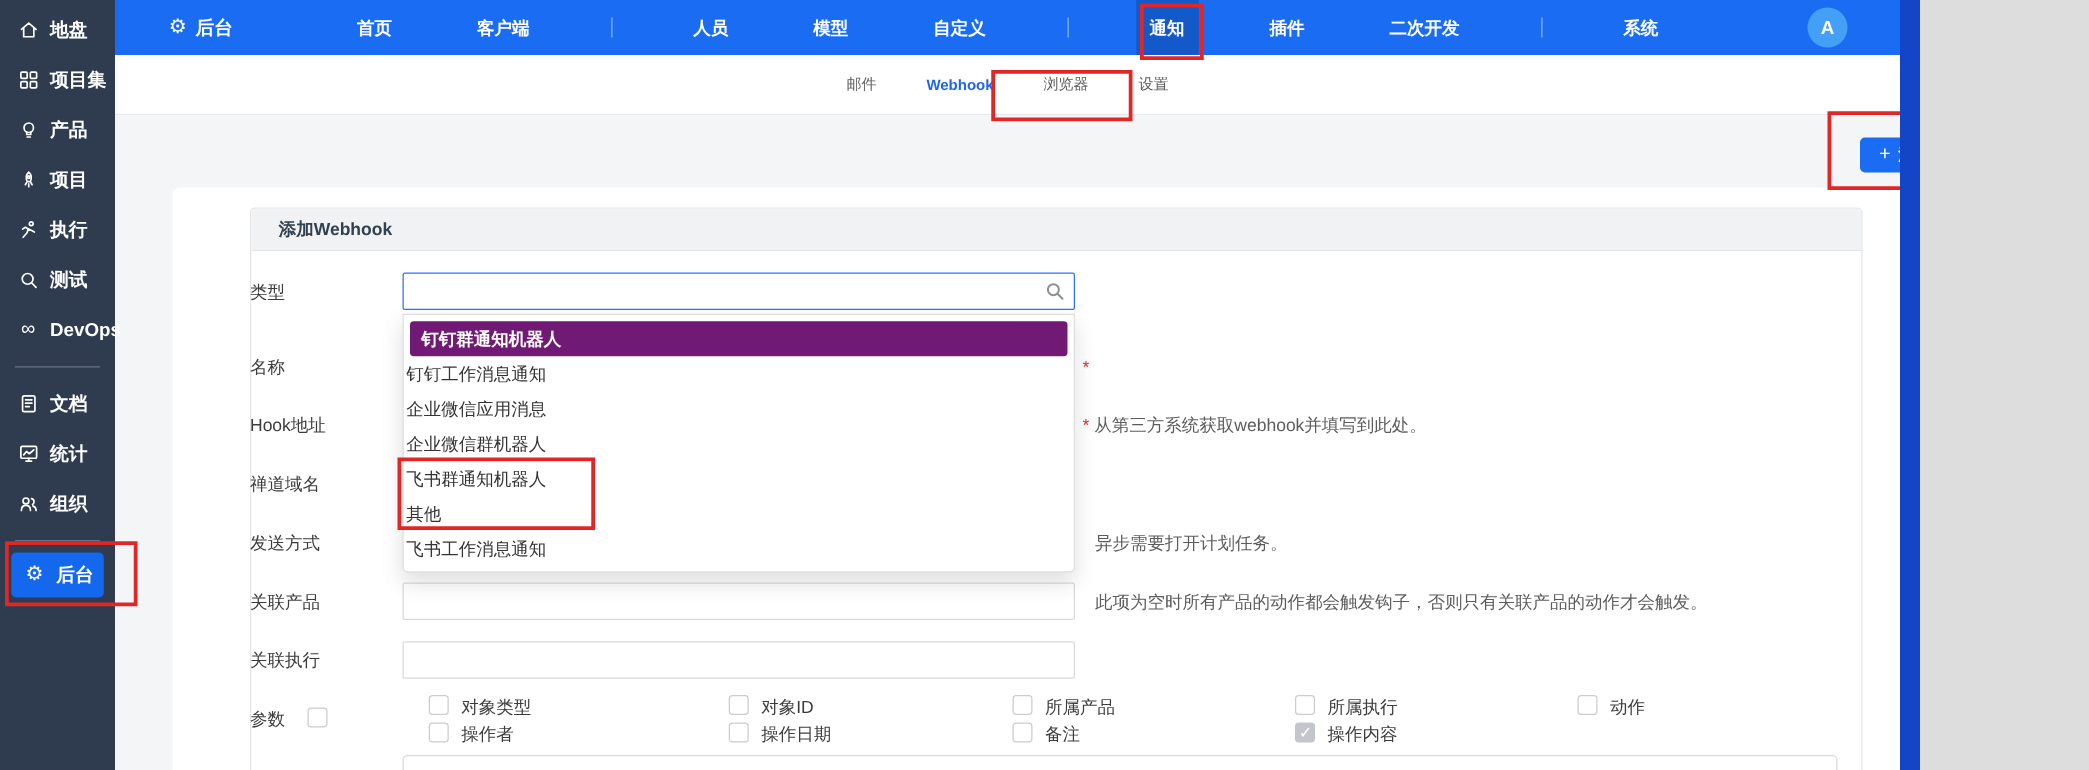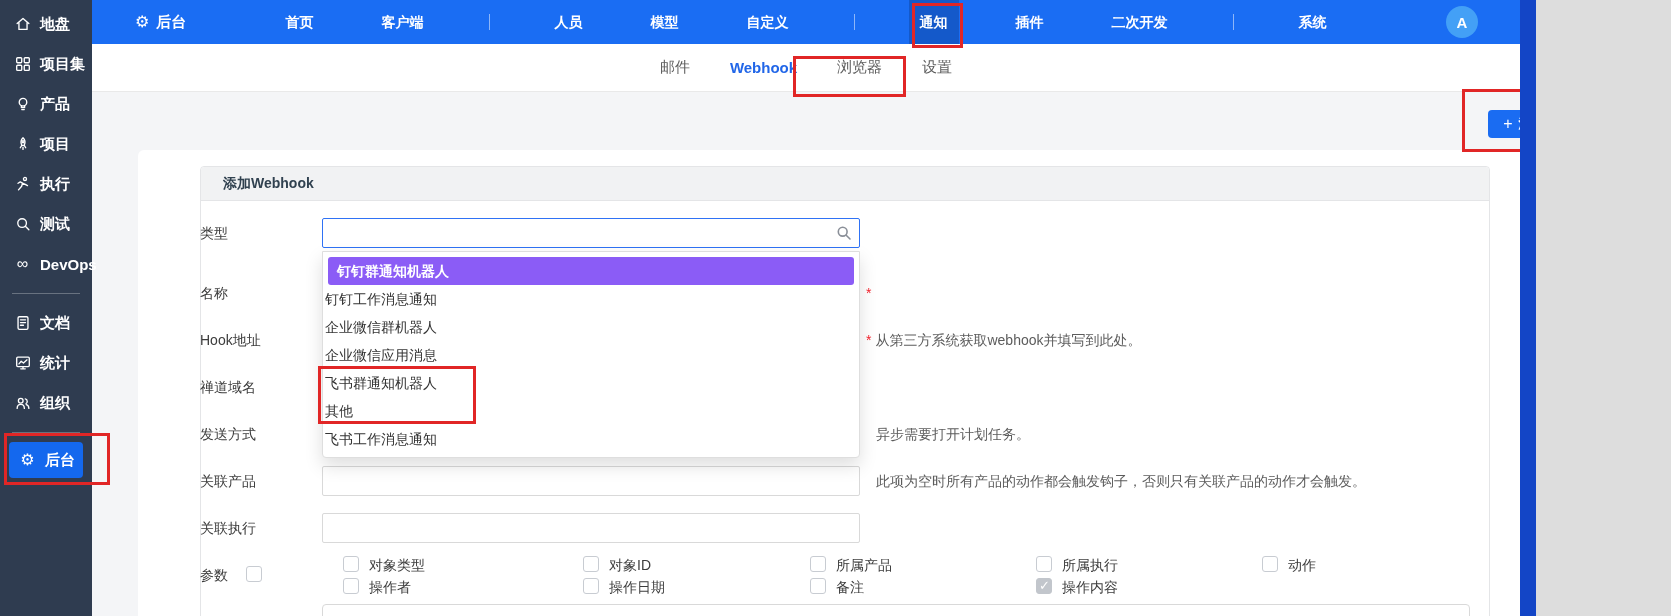--- a/index.html
+++ b/index.html
@@ -19,41 +19,41 @@
   .topbar { position:absolute; left:92px; right:0; top:0; height:44px; background:#1a6df3; z-index:10; }
   .topbar-app { position:absolute; left:43px; top:0; height:44px; display:flex; align-items:center; gap:7px; color:#fff; font-size:15px; font-weight:700; }
   .topbar-nav { position:absolute; left:0; right:16px; top:0; height:44px; display:flex; align-items:center; justify-content:center;gap:46px; }
   .tnav-item { color:#fff; font-size:14px; font-weight:700; line-height:44px; padding:0 11px; cursor:pointer; }
   .tnav-item.active { background:rgba(6,42,110,.30); }
   .tnav-sep { width:1px; height:16px; background:rgba(255,255,255,.5); margin:0 8px; }
   .avatar { position:absolute; top:6px; right:58px; width:32px; height:32px; border-radius:50%; background:#43a0f6; color:#fff; font-size:15px; font-weight:700; display:flex; align-items:center; justify-content:center; z-index:12; }
 
   
   .subnav { position:absolute; left:92px; right:16px; top:44px; height:48px; background:#fff; border-bottom:1px solid #e9e9e9; display:flex; align-items:center; justify-content:center; gap:40px; z-index:5; }
-  .snav-item { font-size:15px; color:#5c5c5c; cursor:pointer; }
+  .snav-item { font-size:12px; color:#5c5c5c; cursor:pointer; }
   .snav-item.active { color:#2166e8; font-weight:700; }
 
   
   .add-btn { position:absolute; left:1488px; top:110px; width:130px; height:28px; background:#1a6cf2; border:none; border-radius:4px; color:#fff; font-size:13px; font-weight:700; display:flex; align-items:center; justify-content:center; gap:6px; cursor:pointer; z-index:6; font-family:inherit; }
   .plus-icon::before { content:"+"; font-size:16px; font-weight:400; line-height:1; }
   .card { position:absolute; left:138px; top:150px; width:1414px; height:480px; background:#fff; border-radius:6px; z-index:1; }
   .panel { position:absolute; left:200px; top:166px; width:1290px; height:460px; background:#fff; border:1px solid #e4e5e7; border-radius:4px; z-index:2; }
   .panel-header { height:34px; background:#f1f2f3; border-bottom:1px solid #e4e5e7; display:flex; align-items:center; padding-left:22px; font-size:14px; font-weight:700; color:#30414f; border-radius:4px 4px 0 0; }
 
   .flabel { position:absolute; left:200px; width:110px; text-align:left; font-size:14px; color:#3c3c3c; z-index:6; }
   .ftext  { position:absolute; font-size:14px; color:#5c5c5c; z-index:6; white-space:nowrap; }
   .req { color:#f5222d; margin-right:4px; }
   .tinput { position:absolute; left:322px; width:538px; height:30px; background:#fff; border:1px solid #d9d9d9; border-radius:2px; z-index:6; font-family:inherit; font-size:14px; padding:0 28px 0 10px; color:#333; }
   .tinput.focus { border:1.5px solid #2f72f5; }
   .search-icon { position:absolute; left:836px; top:225px; width:16px; height:16px; z-index:7; }
   .search-icon svg { width:16px; height:16px; stroke:#8a8f98; fill:none; stroke-width:1.6; stroke-linecap:round; }
 
   .dropdown { position:absolute; left:322px; top:251px; width:538px; height:207px; background:#fff; border:1px solid #dedede; border-radius:0 0 4px 4px; box-shadow:0 8px 18px rgba(0,0,0,.13); padding-top:5px; z-index:20; }
   .opt { height:28px; line-height:28px; padding-left:2px; font-size:14px; color:#333; cursor:pointer; }
-  .opt.selected { background:#8b5cf6; color:#fff; font-weight:700; margin:0 5px; padding-left:9px; border-radius:3px; }
+  .opt.selected { background:#701a75; color:#fff; font-weight:700; margin:0 5px; padding-left:9px; border-radius:3px; }
 
   .cb { position:absolute; width:16px; height:16px; border:1px solid #c8ccd2; border-radius:3px; background:#fff; z-index:6; cursor:pointer; }
   .cb.checked { background:#c2c6cc; border-color:#c2c6cc; }
   .cb.checked::after { content:"✓"; position:absolute; left:2px; top:-1px; color:#fff; font-size:13px; font-weight:700; }
   .cb-label { position:absolute; font-size:14px; color:#3c3c3c; z-index:6; white-space:nowrap; }
 
   .bottom-area { position:absolute; left:322px; top:604px; width:1148px; height:40px; background:#fff; border:1px solid #d9d9d9; border-radius:4px; z-index:6; }
 
   
   .anno { position:absolute; border:3px solid #e12626; z-index:60; pointer-events:none; }
@@ -214,22 +214,22 @@
   <span class="search-icon">
     <svg viewBox="0 0 16 16">
         <circle cx="6.7" cy="6.7" r="4.4"></circle>
         <path d="M10.2 10.2 L14 14"></path>
       </svg>
   </span>
 
   <div class="dropdown">
     <div class="opt selected">钉钉群通知机器人</div>
     <div class="opt">钉钉工作消息通知</div>
+    <div class="opt">企业微信应用消息</div>
     <div class="opt">企业微信群机器人</div>
-    <div class="opt">企业微信应用消息</div>
     <div class="opt">飞书群通知机器人</div>
     <div class="opt">其他</div>
     <div class="opt">飞书工作消息通知</div>
   </div>
 
   <div class="ftext" style="left:866px;top:285px">
     <span class="req">*</span>
   </div>
   <div class="ftext" style="left:866px;top:332px">
     <span class="req">*</span><span>从第三方系统获取webhook并填写到此处。</span>

